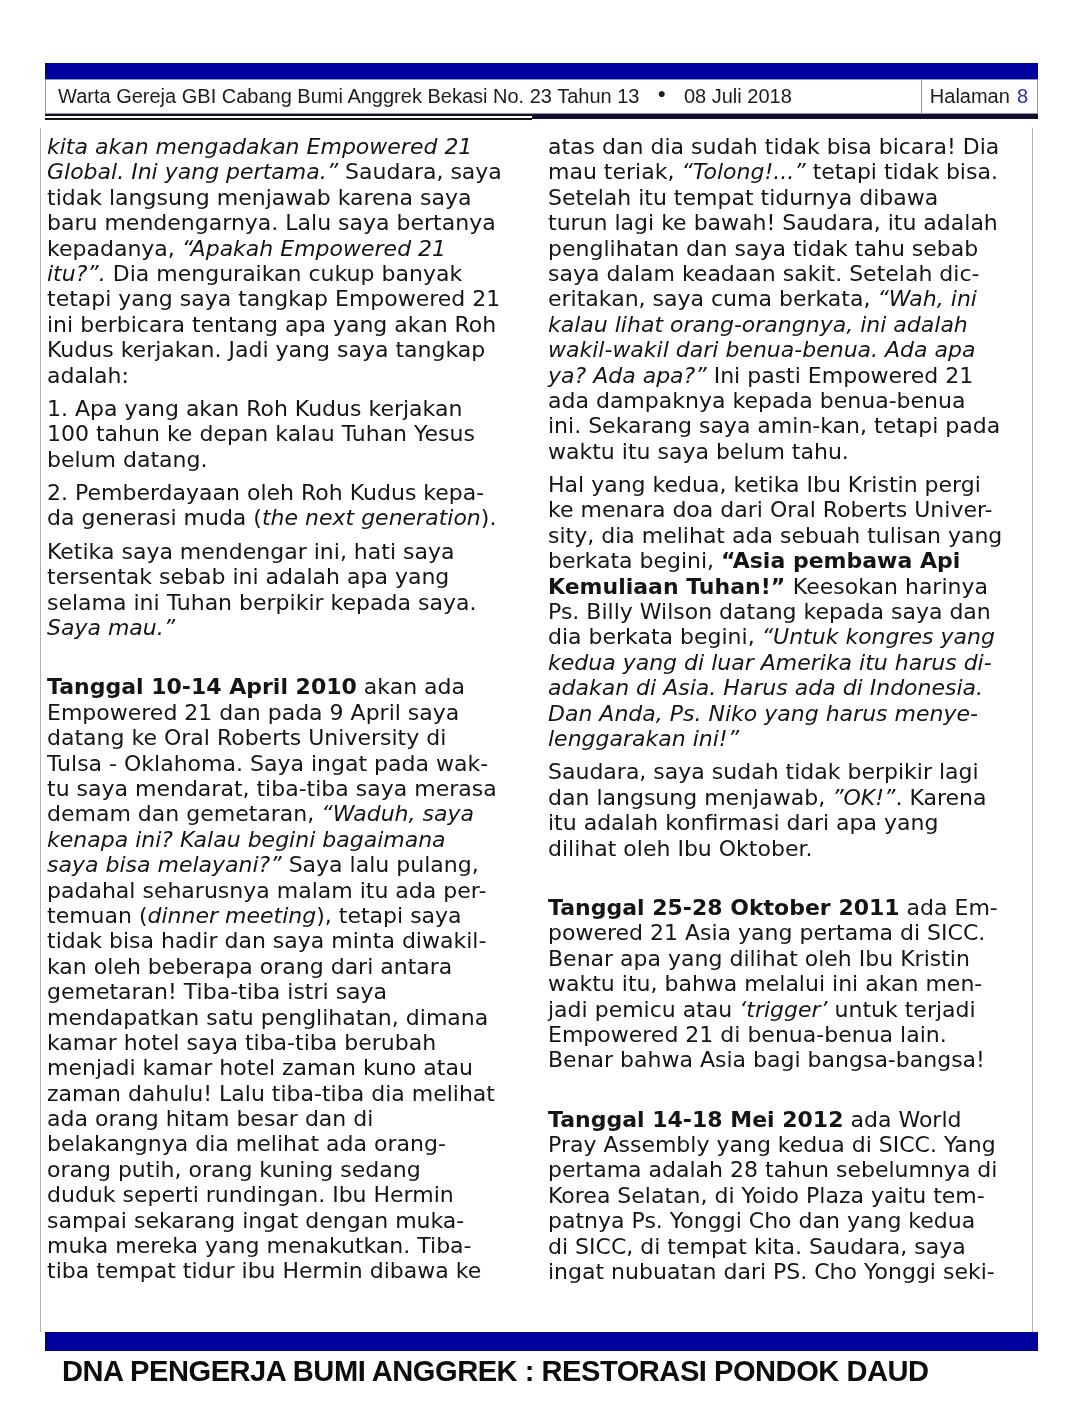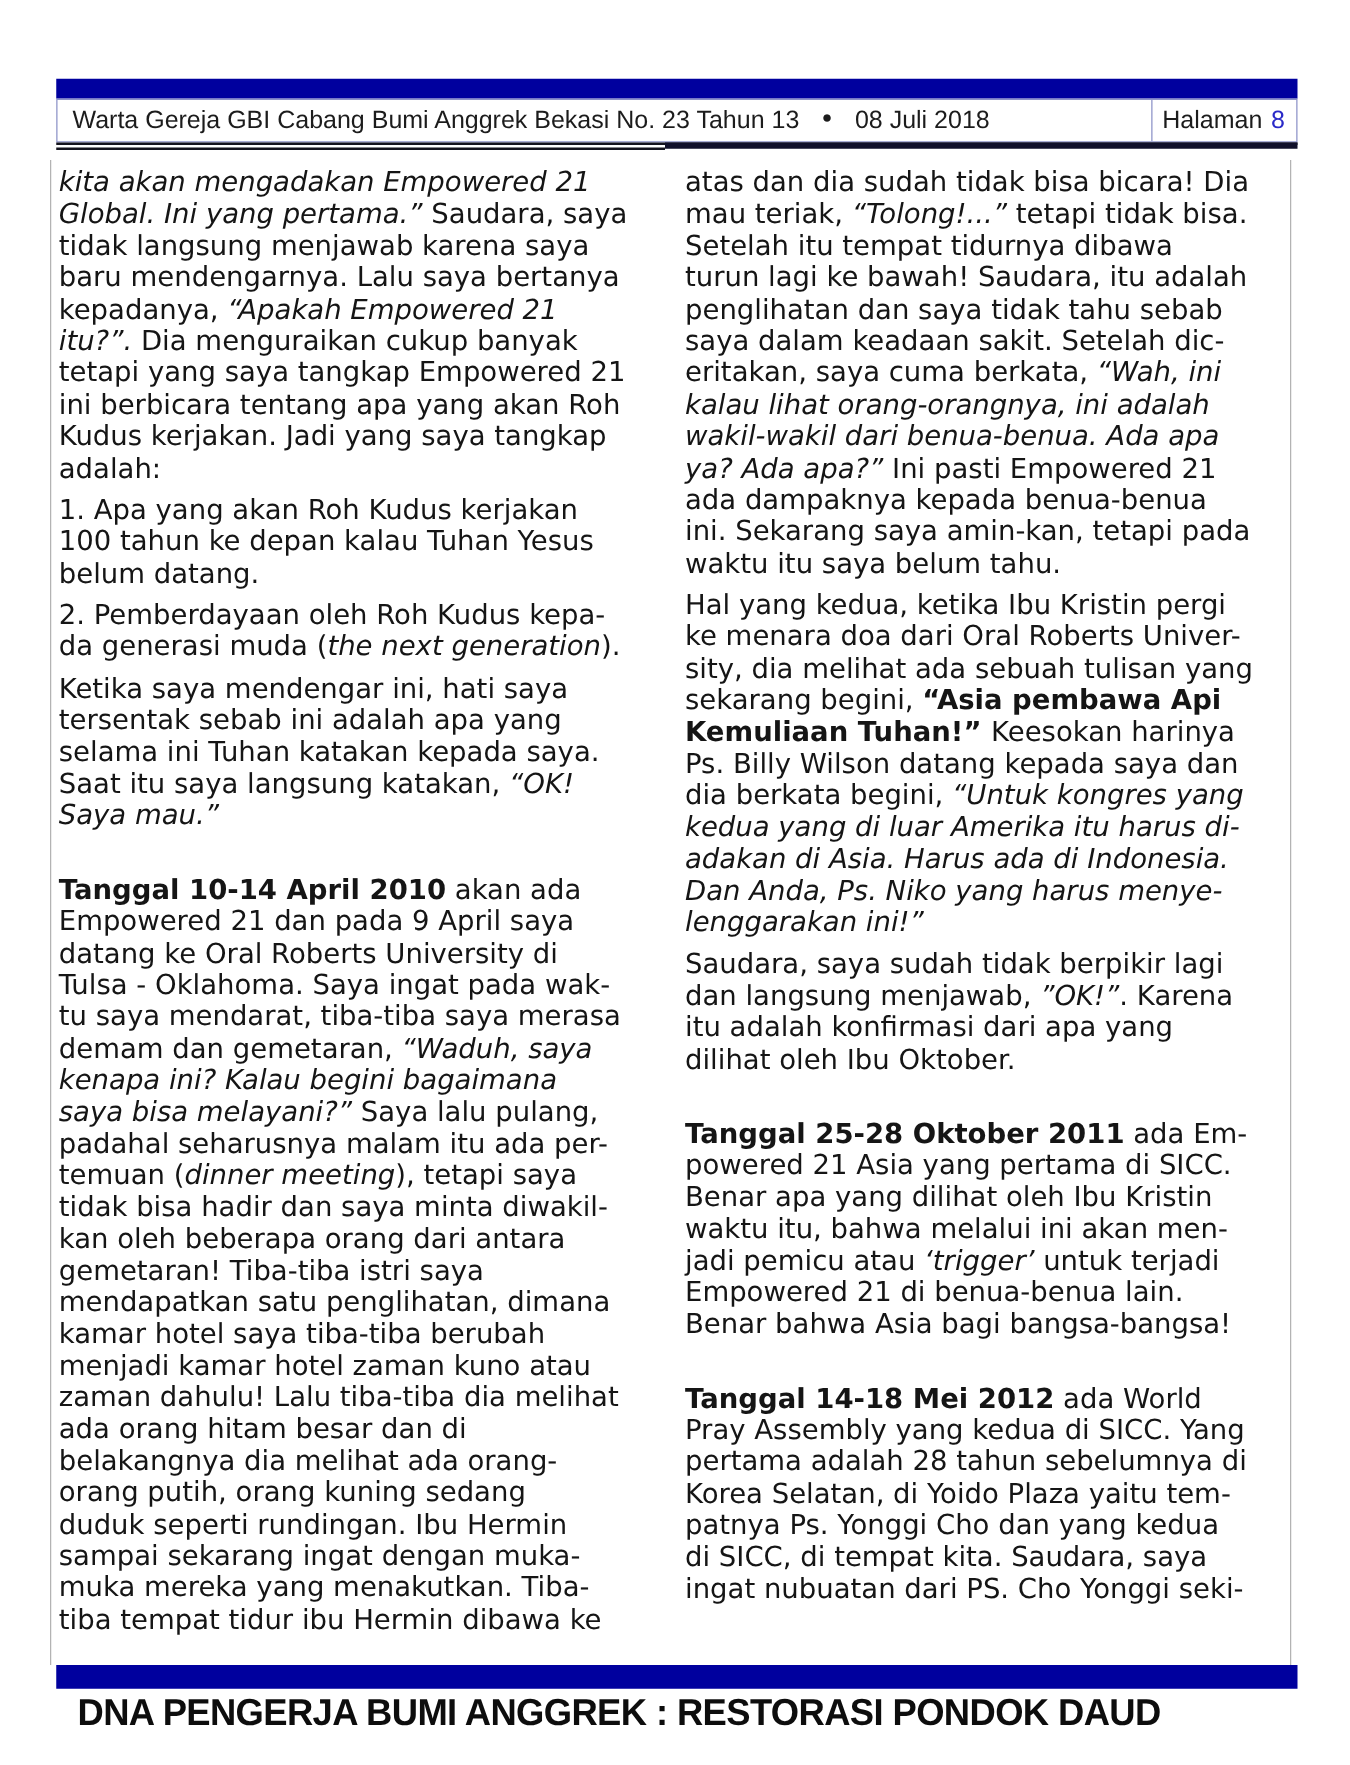--- a/index.html
+++ b/index.html
@@ -87,22 +87,21 @@
           <div class="line"><span class="seg-n">100 tahun ke depan kalau Tuhan Yesus</span></div>
           <div class="line"><span class="seg-n">belum datang.</span></div>
         </div>
         <div class="para">
           <div class="line"><span class="seg-n">2. Pemberdayaan oleh Roh Kudus kepa-</span></div>
           <div class="line"><span class="seg-n">da generasi muda (</span><span class="seg-i">the next generation</span><span class="seg-n">).</span></div>
         </div>
         <div class="para">
           <div class="line"><span class="seg-n">Ketika saya mendengar ini, hati saya</span></div>
           <div class="line"><span class="seg-n">tersentak sebab ini adalah apa yang</span></div>
-          <div class="line"><span class="seg-n">selama ini Tuhan katakan kepada saya.</span></div>
-          <div class="line"><span class="seg-n">Saat itu saya langsung katakan, </span><span class="seg-i">“OK!</span></div>
+          <div class="line"><span class="seg-n">selama ini Tuhan berpikir kepada saya.</span></div>
           <div class="line"><span class="seg-i">Saya mau.”</span></div>
         </div>
         <div class="block-gap"></div>
         <div class="para">
           <div class="line"><span class="seg-b">Tanggal 10-14 April 2010</span><span class="seg-n"> akan ada</span></div>
           <div class="line"><span class="seg-n">Empowered 21 dan pada 9 April saya</span></div>
           <div class="line"><span class="seg-n">datang ke Oral Roberts University di</span></div>
           <div class="line"><span class="seg-n">Tulsa - Oklahoma. Saya ingat pada wak-</span></div>
           <div class="line"><span class="seg-n">tu saya mendarat, tiba-tiba saya merasa</span></div>
           <div class="line"><span class="seg-n">demam dan gemetaran, </span><span class="seg-i">“Waduh, saya</span></div>
@@ -139,21 +138,21 @@
           <div class="line"><span class="seg-i">wakil-wakil dari benua-benua. Ada apa</span></div>
           <div class="line"><span class="seg-i">ya? Ada apa?” </span><span class="seg-n">Ini pasti Empowered 21</span></div>
           <div class="line"><span class="seg-n">ada dampaknya kepada benua-benua</span></div>
           <div class="line"><span class="seg-n">ini. Sekarang saya amin-kan, tetapi pada</span></div>
           <div class="line"><span class="seg-n">waktu itu saya belum tahu.</span></div>
         </div>
         <div class="para">
           <div class="line"><span class="seg-n">Hal yang kedua, ketika Ibu Kristin pergi</span></div>
           <div class="line"><span class="seg-n">ke menara doa dari Oral Roberts Univer-</span></div>
           <div class="line"><span class="seg-n">sity, dia melihat ada sebuah tulisan yang</span></div>
-          <div class="line"><span class="seg-n">sekarang begini, </span><span class="seg-bi">“Asia pembawa Api</span></div>
+          <div class="line"><span class="seg-n">berkata begini, </span><span class="seg-bi">“Asia pembawa Api</span></div>
           <div class="line"><span class="seg-bi">Kemuliaan Tuhan!” </span><span class="seg-n">Keesokan harinya</span></div>
           <div class="line"><span class="seg-n">Ps. Billy Wilson datang kepada saya dan</span></div>
           <div class="line"><span class="seg-n">dia berkata begini, </span><span class="seg-i">“Untuk kongres yang</span></div>
           <div class="line"><span class="seg-i">kedua yang di luar Amerika itu harus di-</span></div>
           <div class="line"><span class="seg-i">adakan di Asia. Harus ada di Indonesia.</span></div>
           <div class="line"><span class="seg-i">Dan Anda, Ps. Niko yang harus menye-</span></div>
           <div class="line"><span class="seg-i">lenggarakan ini!”</span></div>
         </div>
         <div class="para">
           <div class="line"><span class="seg-n">Saudara, saya sudah tidak berpikir lagi</span></div>

